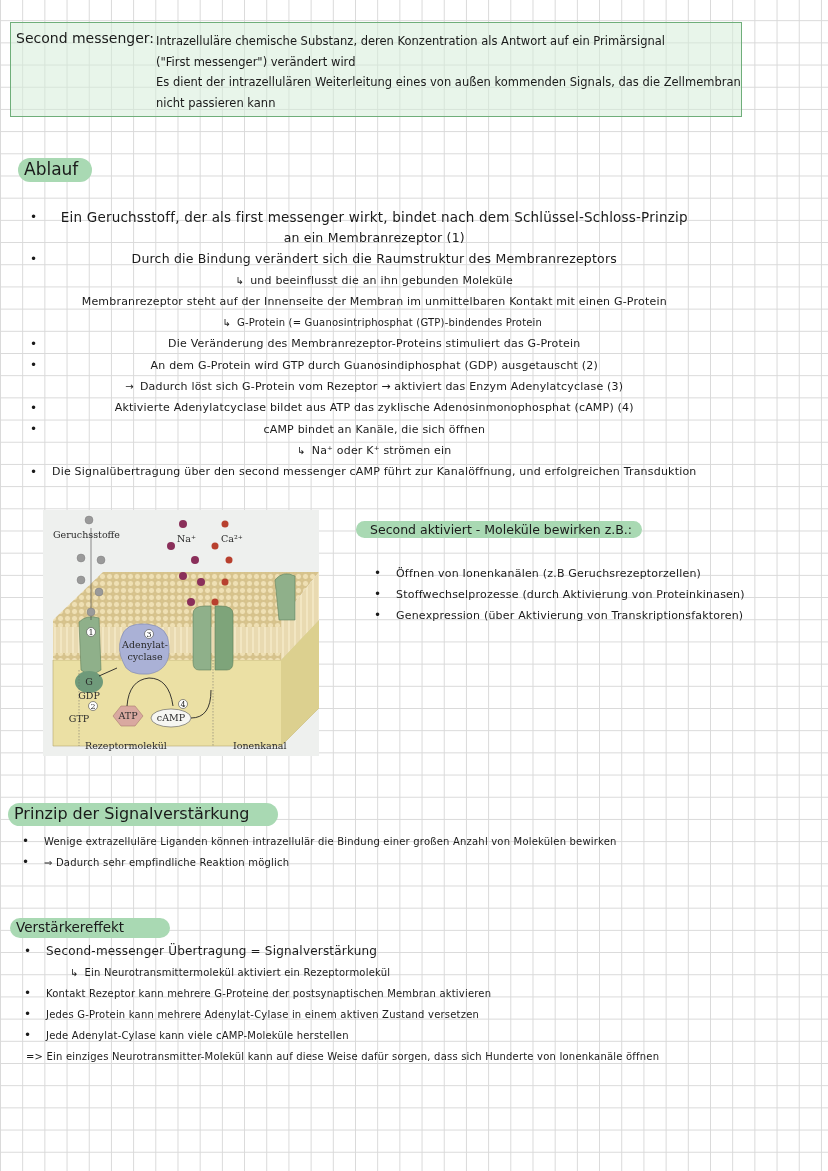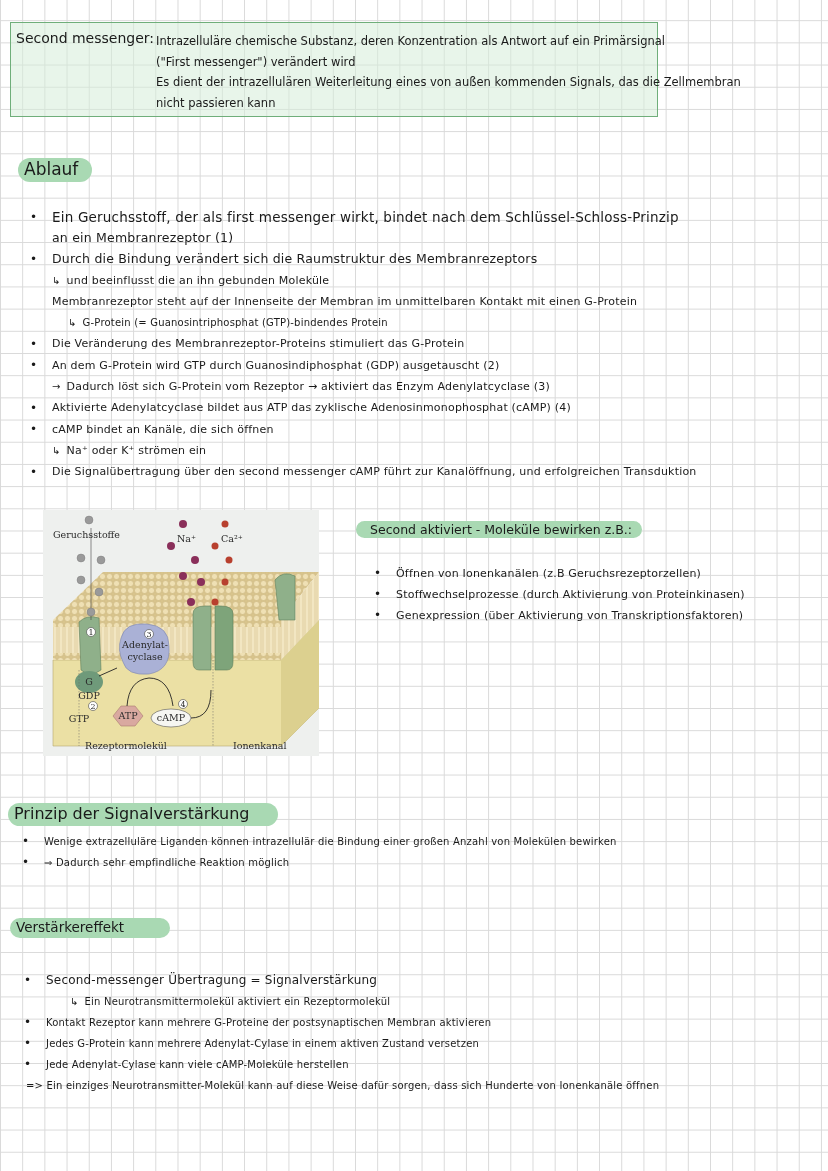--- a/index.html
+++ b/index.html
@@ -14,21 +14,21 @@
     font-family: "DejaVu Sans", sans-serif;
     color: #1a1a1a;
   }
   .abs { position: absolute; }
   .hand { font-family: "DejaVu Sans", sans-serif; font-size: 12.5px; letter-spacing: 0.2px; white-space: nowrap; }
   .small { font-size: 11px; }
   .xsmall { font-size: 10px; }
 
   
   #def-box {
-    left: 10px; top: 22px; width: 648px; height: 95px;
+    left: 10px; top: 22px; width: 732px; height: 95px;
     background: rgba(214, 236, 216, 0.55);
     border: 1.5px solid #6fae7a;
     box-sizing: border-box;
   }
   #def-term { left: 5px; top: 7px; font-size: 14px; }
   #def-lines { left: 145px; top: 8px; font-size: 11.5px; line-height: 20.5px; }
   #def-lines div { white-space: nowrap; }
 
   
   .hl {
@@ -65,21 +65,21 @@
     <div>("First messenger") verändert wird</div>
     <div>Es dient der intrazellulären Weiterleitung eines von außen kommenden Signals, das die Zellmembran</div>
     <div>nicht passieren kann</div>
   </div>
 </div>
 
 <div class="abs" style="left:18px; top:158px;">
   <span class="hl heading">Ablauf</span>
 </div>
 
-<ul class="notes abs hand" id="ablauf-list" style="left:52px; top:206px; line-height:22.4px;">
+<ul class="notes abs hand" id="ablauf-list" style="left:52px; top:206px; line-height:22.4px;text-align:center;">
   <li class="b" style="font-size:13.5px;"><span>Ein Geruchsstoff, der als first messenger wirkt, bindet nach dem Schlüssel-Schloss-Prinzip</span></li>
   <li style="line-height:20px;"><span>an ein Membranrezeptor (1)</span></li>
   <li class="b"><span>Durch die Bindung verändert sich die Raumstruktur des Membranrezeptors</span></li>
   <li class="small" style="line-height:20px;"><span class="arrow">↳</span><span>und beeinflusst die an ihn gebunden Moleküle</span></li>
   <li class="small" style="line-height:22px;"><span>Membranrezeptor steht auf der Innenseite der Membran im unmittelbaren Kontakt mit einen G-Protein</span></li>
   <li class="xsmall" style="line-height:20px; padding-left:16px;"><span class="arrow">↳</span><span>G-Protein (= Guanosintriphosphat (GTP)-bindendes Protein</span></li>
   <li class="b small"><span>Die Veränderung des Membranrezeptor-Proteins stimuliert das G-Protein</span></li>
   <li class="b small" style="line-height:21px;"><span>An dem G-Protein wird GTP durch Guanosindiphosphat (GDP) ausgetauscht (2)</span></li>
   <li class="small" style="line-height:21px;"><span class="arrow">→</span><span>Dadurch löst sich G-Protein vom Rezeptor → aktiviert das Enzym Adenylatcyclase (3)</span></li>
   <li class="b small" style="line-height:22px;"><span>Aktivierte Adenylatcyclase bildet aus ATP das zyklische Adenosinmonophosphat (cAMP) (4)</span></li>
@@ -199,20 +199,20 @@
   <span class="hl heading" style="font-size:16px; padding-right:28px;">Prinzip der Signalverstärkung</span>
 </div>
 <ul class="notes abs hand xsmall" style="left:44px; top:831px; line-height:21px;">
   <li class="b"><span>Wenige extrazelluläre Liganden können intrazellulär die Bindung einer großen Anzahl von Molekülen bewirken</span></li>
   <li class="b"><span>⇒ Dadurch sehr empfindliche Reaktion möglich</span></li>
 </ul>
 
 <div class="abs" style="left:10px; top:917px;">
   <span class="hl" style="font-size:13.5px; padding-right:46px;">Verstärkereffekt</span>
 </div>
-<ul class="notes abs hand" style="left:46px; top:941px; line-height:21px;margin-top:29px;">
+<ul class="notes abs hand" style="left:46px; top:941px; line-height:21px;">
   <li class="b small" style="font-size:12px;"><span>Second-messenger Übertragung = Signalverstärkung</span></li>
   <li class="xsmall" style="padding-left:24px;"><span class="arrow">↳</span><span>Ein Neurotransmittermolekül aktiviert ein Rezeptormolekül</span></li>
   <li class="b xsmall"><span>Kontakt Rezeptor kann mehrere G-Proteine der postsynaptischen Membran aktivieren</span></li>
   <li class="b xsmall"><span>Jedes G-Protein kann mehrere Adenylat-Cylase in einem aktiven Zustand versetzen</span></li>
   <li class="b xsmall"><span>Jede Adenylat-Cylase kann viele cAMP-Moleküle herstellen</span></li>
   <li class="xsmall" style="margin-left:-20px;"><span>=&gt; Ein einziges Neurotransmitter-Molekül kann auf diese Weise dafür sorgen, dass sich Hunderte von Ionenkanäle öffnen</span></li>
 </ul>
 
 </body></html>

